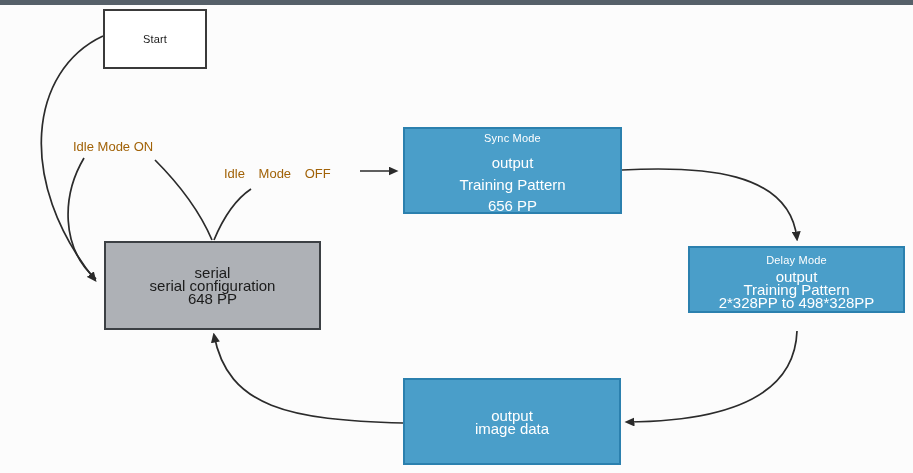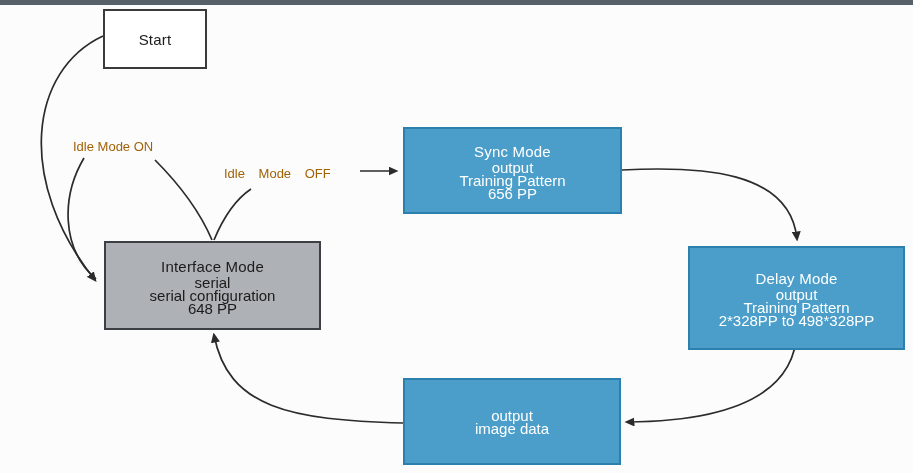--- a/index.html
+++ b/index.html
@@ -27,42 +27,42 @@
     position: absolute;
     box-sizing: border-box;
     z-index: 2;
     display: flex;
     flex-direction: column;
     justify-content: center;
     align-items: center;
     text-align: center;
   }
   .node .title {
-    font-size: 15px;
+    font-size: 11px;
     line-height: 19px;
     letter-spacing: 0.2px;
   }
   .node .sub {
     font-size: 15px;
     line-height: 13px;
   }
   .node-start {
     left: 103px; top: 9px;
     width: 104px; height: 60px;
     background: #ffffff;
     border: 2px solid #3a3a3a;
     color: #1b1b1b;
   }
   .node-blue {
     background: #4a9ec9;
     border: 2px solid #2b80ae;
     color: #ffffff;
   }
-  .node-sync    { left: 403px; top: 127px; width: 219px; height: 87px; }
-  .node-delay   { left: 688px; top: 246px; width: 217px; height: 104px; }
+  .node-sync    { left: 403px; top: 127px; width: 219px; height: 87px; justify-content: space-between; }
+  .node-delay   { left: 688px; top: 246px; width: 217px; height: 67px; }
   .node-readout { left: 403px; top: 378px; width: 218px; height: 87px; }
   .node-interface {
     left: 104px; top: 241px;
     width: 217px; height: 89px;
     background: #aeb1b6;
     border: 2px solid #3c4044;
     color: #1b1b1b;
   }
   .edge-label {
     position: absolute;
@@ -110,21 +110,20 @@
   </div>
 
   <div class="node node-blue node-sync">
     <div class="title">Sync Mode</div>
     <div class="sub">output</div>
     <div class="sub">Training Pattern</div>
     <div class="sub">656 PP</div>
   </div>
 
   <div class="node node-interface">
-    <div class="title">Interface Mode</div>
     <div class="sub">serial</div>
     <div class="sub">serial configuration</div>
     <div class="sub">648 PP</div>
   </div>
 
   <div class="node node-blue node-delay">
     <div class="title">Delay Mode</div>
     <div class="sub">output</div>
     <div class="sub">Training Pattern</div>
     <div class="sub">2*328PP to 498*328PP</div>

